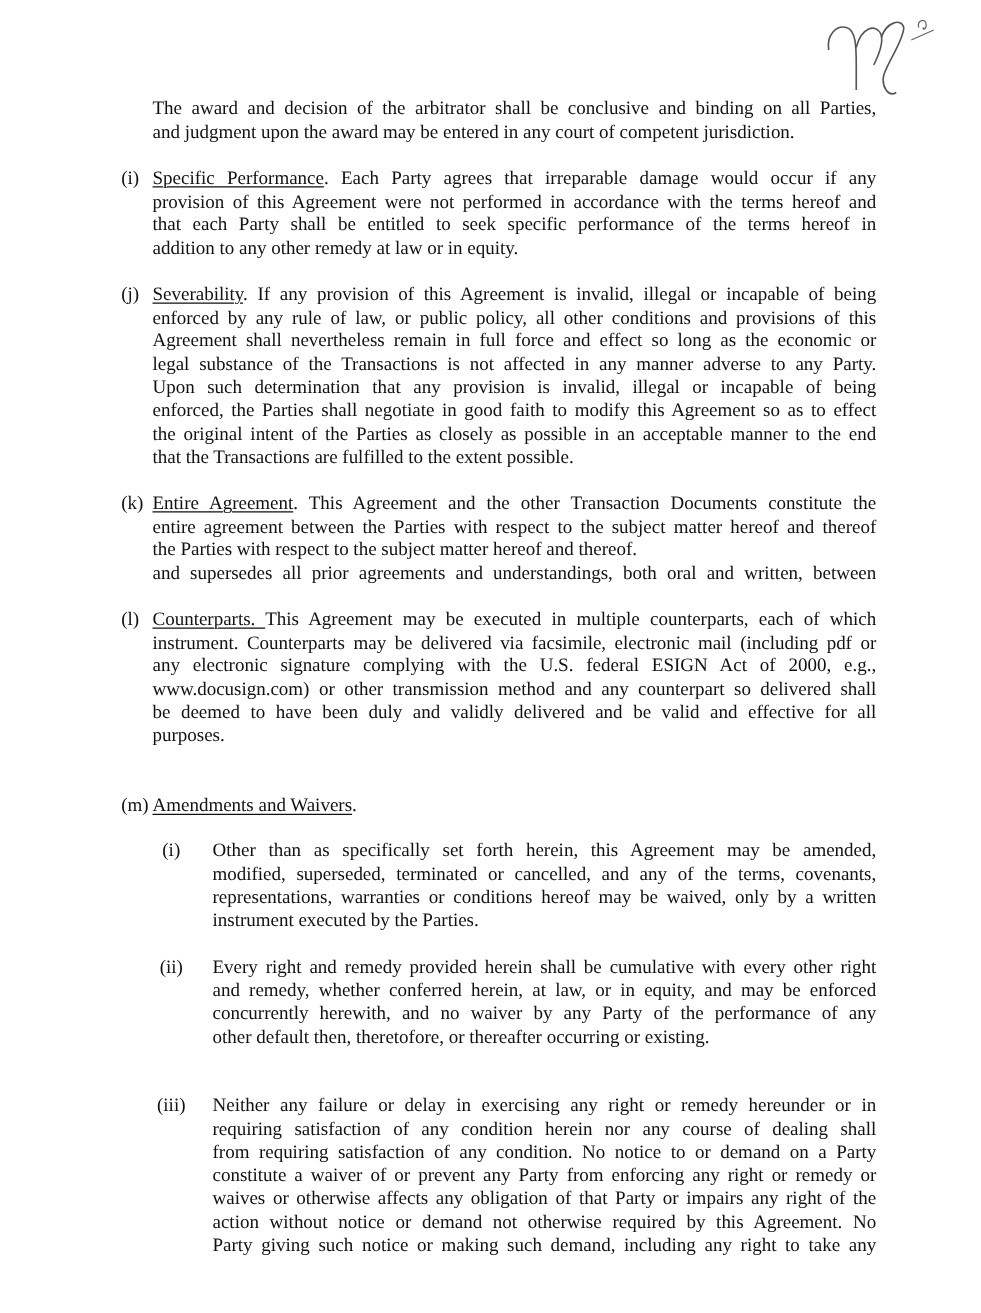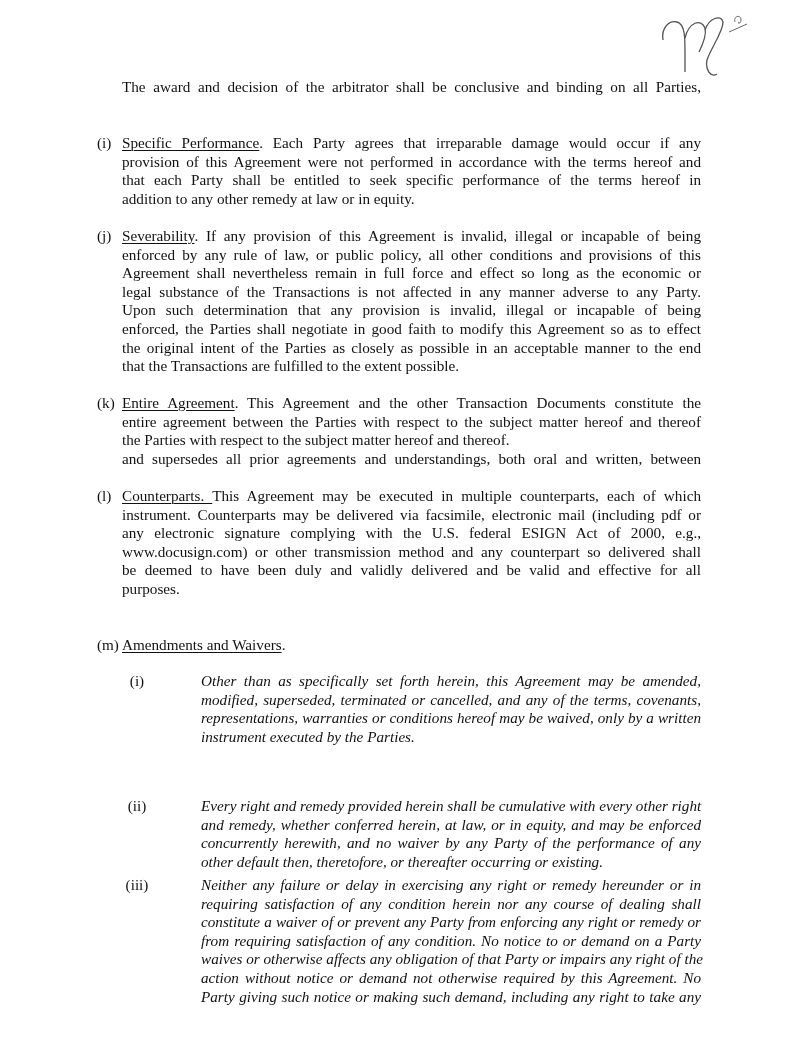--- a/index.html
+++ b/index.html
@@ -7,36 +7,37 @@
          font-family: "Liberation Serif", serif; color: #111; font-size: 15.2px; }
   .sig { position: absolute; left: 655px; top: 8px; width: 120px; height: 68px; }
   .para { position: absolute; left: 97px; width: 604px; line-height: 18.6px; text-align: justify; }
   .para .lbl { position: absolute; left: 0; top: 0; }
   .para .body { margin-left: 25px; }
   .body .line { display: block; text-align: justify; text-align-last: justify; white-space: nowrap; }
   .body .line.last { text-align-last: left; }
   .u { text-decoration: underline; text-underline-offset: 2px; text-decoration-thickness: 1px; }
   .sub { position: absolute; left: 97px; width: 604px; line-height: 18.6px; }
   .sub .lbl { position: absolute; width: 60px; text-align: center; left: 10px; top: 0; }
-  .sub .body { margin-left: 104px; font-style: italic; }
+  .sub .body { margin-left: 73px; }
 </style>
 </head>
 <body>
 
 <svg class="sig" viewBox="0 0 120 68">
   <path d="M8,32 C6,20 14,12 22,14 C30,16 30,30 30,44 C30,52 30,58 30,64" fill="none" stroke="#555" stroke-width="1.3"></path>
   <path d="M30,30 C34,14 46,10 50,20 C52,28 46,40 44,44" fill="none" stroke="#555" stroke-width="1.3"></path>
   <path d="M50,22 C54,10 66,6 68,14 C68,24 56,40 52,52 C50,62 56,70 62,66" fill="none" stroke="#555" stroke-width="1.3"></path>
   <path d="M80,14 C78,8 86,6 86,12 C86,16 82,16 84,14" fill="none" stroke="#666" stroke-width="1"></path>
   <path d="M74,24 L92,16" fill="none" stroke="#666" stroke-width="1"></path>
 </svg>
 
 <div class="para" style="top:78px;">
   <div class="body">
     <span class="line">The award and decision of the arbitrator shall be conclusive and binding on all Parties,</span>
+    <span class="line last">and judgment upon the award may be entered in any court of competent jurisdiction.</span>
   </div>
 </div>
 
 <div class="para" style="top:134px;">
   <span class="lbl">(i)</span>
   <div class="body">
     <span class="line"><span class="u">Specific Performance</span><span>. Each Party agrees that irreparable damage would occur if any</span></span>
     <span class="line">provision of this Agreement were not performed in accordance with the terms hereof and</span>
     <span class="line">that each Party shall be entitled to seek specific performance of the terms hereof in</span>
     <span class="line last">addition to any other remedy at law or in equity.</span>
@@ -89,34 +90,34 @@
 <div class="sub" style="top:672px;">
   <span class="lbl">(i)</span>
   <div class="body">
     <span class="line">Other than as specifically set forth herein, this Agreement may be amended,</span>
     <span class="line">modified, superseded, terminated or cancelled, and any of the terms, covenants,</span>
     <span class="line">representations, warranties or conditions hereof may be waived, only by a written</span>
     <span class="line last">instrument executed by the Parties.</span>
   </div>
 </div>
 
-<div class="sub" style="top:797px;">
+<div class="sub" style="top:765px;">
   <span class="lbl">(ii)</span>
   <div class="body">
     <span class="line">Every right and remedy provided herein shall be cumulative with every other right</span>
     <span class="line">and remedy, whether conferred herein, at law, or in equity, and may be enforced</span>
     <span class="line">concurrently herewith, and no waiver by any Party of the performance of any</span>
     <span class="line last">other default then, theretofore, or thereafter occurring or existing.</span>
   </div>
 </div>
 
 <div class="sub" style="top:876px;">
   <span class="lbl">(iii)</span>
   <div class="body">
     <span class="line">Neither any failure or delay in exercising any right or remedy hereunder or in</span>
     <span class="line">requiring satisfaction of any condition herein nor any course of dealing shall</span>
+    <span class="line">from requiring satisfaction of any condition.  No notice to or demand on a Party</span>
     <span class="line">constitute a waiver of or prevent any Party from enforcing any right or remedy or</span>
-    <span class="line">from requiring satisfaction of any condition.  No notice to or demand on a Party</span>
     <span class="line">waives or otherwise affects any obligation of that Party or impairs any right of the</span>
     <span class="line">action without notice or demand not otherwise required by this Agreement.  No</span>
     <span class="line">Party giving such notice or making such demand, including any right to take any</span>
   </div>
 </div>
 
 </body></html>

